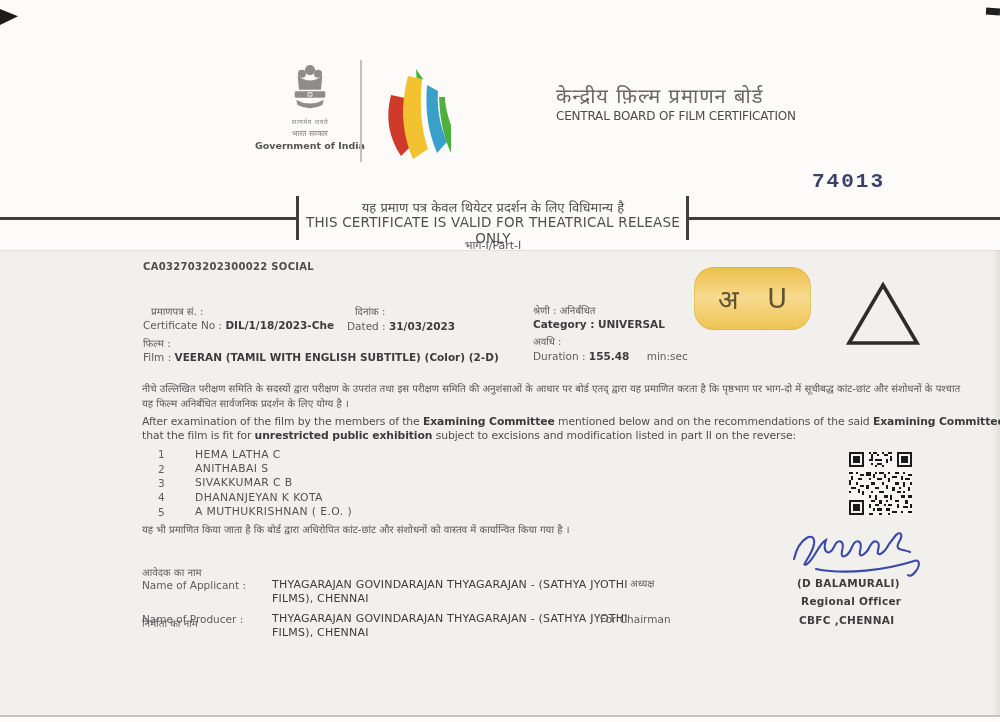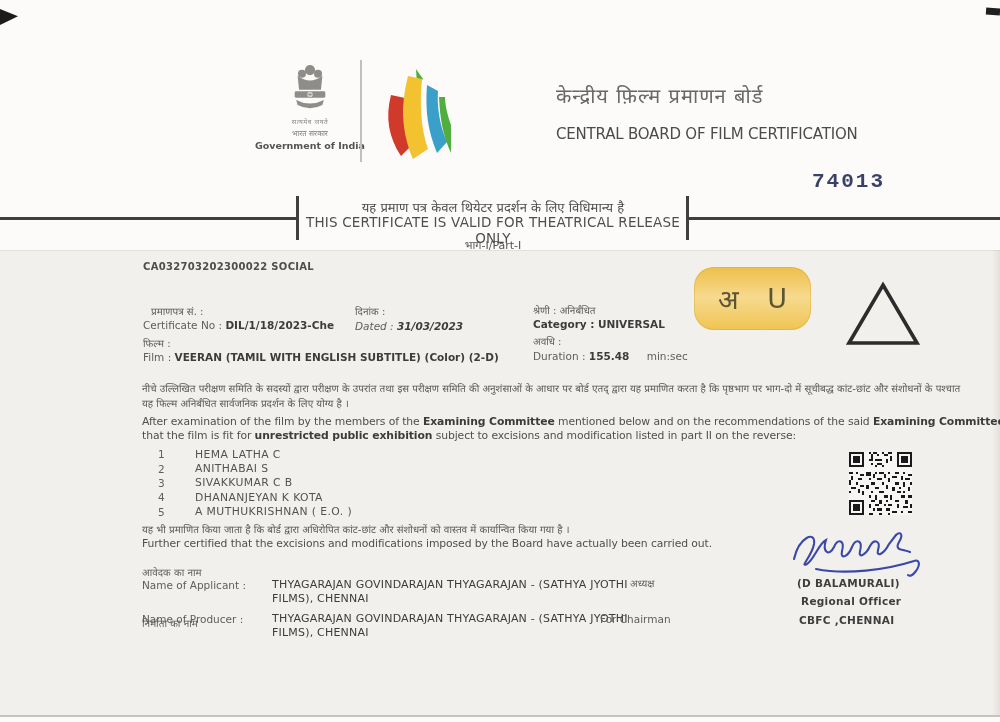--- a/index.html
+++ b/index.html
@@ -10,21 +10,21 @@
     background:#fcfbf9; overflow:hidden; color:#4a4a4a;
   }
   .abs { position:absolute; }
   
   .emblem-block { left:252px; top:62px; width:116px; text-align:center; }
   .motto  { font-size:6.5px; color:#8a8885; letter-spacing:.5px; margin-top:1px;}
   .govt-hi{ font-size:7.5px; color:#7d7b78; margin-top:2px;}
   .govt-en{ font-size:9.5px; font-weight:bold; color:#555351; margin-top:2px;}
   .divider { left:360px; top:60px; width:1.5px; height:102px; background:#c2c0bd; }
   .board-hi { left:556px; top:82px; font-size:20px; color:#6a6866; letter-spacing:1px; }
-  .board-en { left:556px; top:125px; font-size:15px; color:#4c4b49; letter-spacing:-.2px; font-weight:500;}
+  .board-en { left:556px; top:109px; font-size:12px; color:#4c4b49; letter-spacing:-.2px; font-weight:500;}
   .serial { left:812px; top:170px; font-family:"Liberation Mono","DejaVu Sans Mono",monospace;
             font-size:21px; font-weight:bold; color:#3a4168; letter-spacing:2px; }
   
   .rule-left  { left:0;   top:217px; width:298px; height:2.5px; background:#3f3f3f; }
   .rule-right { left:687px; top:217px; width:313px; height:2.5px; background:#3f3f3f; }
   .vbar-l { left:296px; top:196px; width:2.5px; height:44px; background:#3f3f3f; }
   .vbar-r { left:686px; top:196px; width:2.5px; height:44px; background:#3f3f3f; }
   .banner-hi { left:298px; top:198px; width:390px; text-align:center; font-size:13px; color:#4e4e4e; }
   .banner-en { left:298px; top:214px; width:390px; text-align:center; font-size:13.5px; color:#4e4e4e; letter-spacing:.2px; }
   .banner-part { left:298px; top:237px; width:390px; text-align:center; font-size:11px; color:#525252; }
@@ -121,21 +121,21 @@
 
   <div class="abs app-code">CA032703202300022 SOCIAL</div>
 
   <div class="abs lbl-hi" style="left:151px; top:304px;">प्रमाणपत्र सं. :</div>
   <div class="abs lbl-en" style="left:143px; top:319px;">
     <span>Certificate No :</span>
     <span class="val">DIL/1/18/2023-Che</span>
   </div>
 
   <div class="abs lbl-hi" style="left:355px; top:304px;">दिनांक :</div>
-  <div class="abs lbl-en" style="left:355px; top:320px;font-style:italic;">
+  <div class="abs lbl-en" style="left:347px; top:320px;">
     <span>Dated :</span>
     <span class="val">31/03/2023</span>
   </div>
 
   <div class="abs lbl-hi" style="left:533px; top:303px;">श्रेणी : अनिर्बंधित</div>
   <div class="abs lbl-en" style="left:533px; top:318px;">
     <span class="val">Category :</span>
     <span class="val">UNIVERSAL</span>
   </div>
 
@@ -283,21 +283,20 @@
         <rect x="20" y="27" width="2" height="1"></rect>
         <rect x="24" y="27" width="1" height="1"></rect>
         <rect x="27" y="27" width="2" height="1"></rect>
       <rect x="9" y="28" width="2" height="1"></rect>
         <rect x="14" y="28" width="1" height="1"></rect>
         <rect x="18" y="28" width="1" height="1"></rect>
     </g>
   </svg>
 
   <div class="abs para-hi" style="left:142px; top:522px;">यह भी प्रमाणित किया जाता है कि बोर्ड द्वारा अधिरोपित कांट-छांट और संशोधनों को वास्तव में कार्यान्वित किया गया है ।</div>
-  <div class="abs para-en" style="left:142px; top:537px;">Further certified that the excisions and modifications imposed by the Board have actually been carried out.</div>
 
   <div class="abs lbl-hi" style="left:142px; top:565px;">आवेदक का नाम</div>
   <div class="abs lbl-en" style="left:142px; top:579px;">Name of Applicant :</div>
   <div class="abs party-val" style="left:236px; top:578px;">THYAGARAJAN GOVINDARAJAN THYAGARAJAN - (SATHYA JYOTHI FILMS), CHENNAI</div>
 
   <div class="abs lbl-hi" style="left:142px; top:616px;">निर्माता का नाम</div>
   <div class="abs lbl-en" style="left:142px; top:613px;text-align:center;">Name of Producer :</div>
   <div class="abs party-val" style="left:236px; top:612px;">THYAGARAJAN GOVINDARAJAN THYAGARAJAN - (SATHYA JYOTHI FILMS), CHENNAI</div>
 
   <div class="abs lbl-hi" style="left:630px; top:576px;">अध्यक्ष</div>

